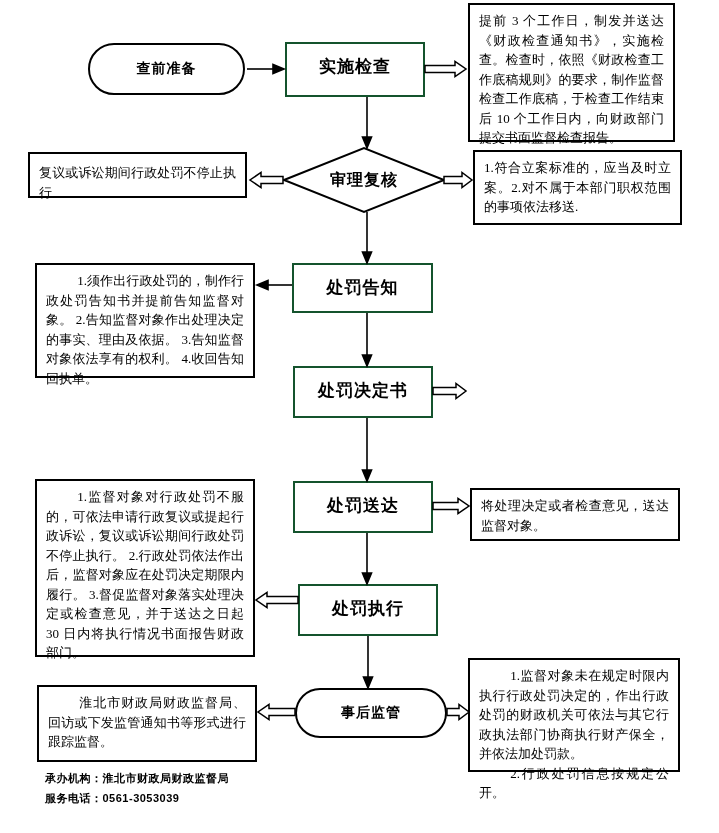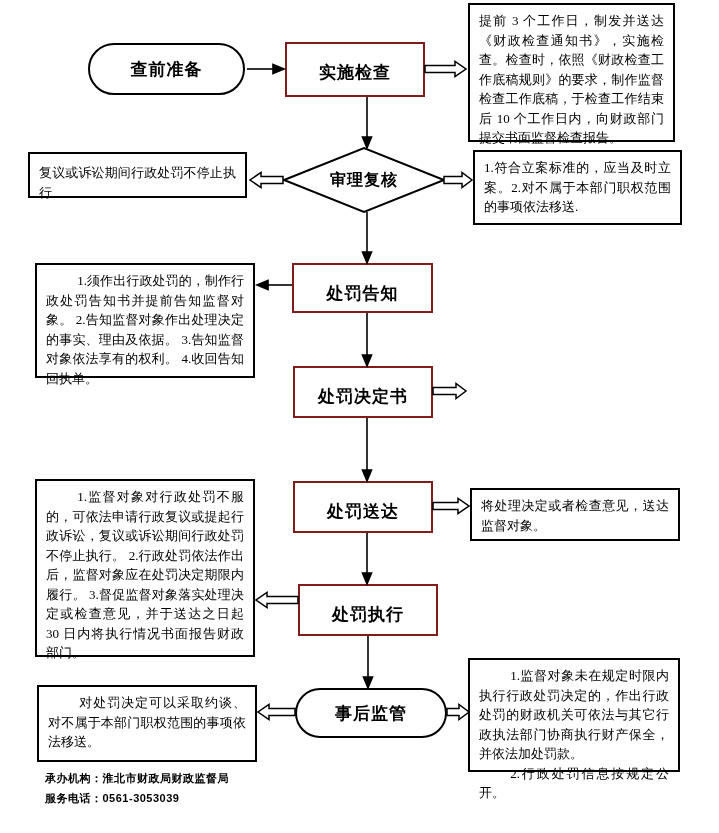--- a/index.html
+++ b/index.html
@@ -8,33 +8,33 @@
     width:719px;height:833px;
     background:#ffffff;
     font-family:"Liberation Serif","DejaVu Serif",serif;
     color:#000;
     overflow:hidden;
     margin:0 auto;
   }
   .abs{position:absolute;box-sizing:border-box;}
   
   .node{
-    border:2px solid #7f1d1d;
+    border:2px solid #14532d;
     background:#fff;
     display:flex;justify-content:center;align-items:flex-start;
-    padding-top:17px;
+    padding-top:11px;
     font-family:"Liberation Sans","DejaVu Sans",sans-serif;
     font-weight:bold;font-size:17px;letter-spacing:1px;
     z-index:1;
   }
   .stadium{
     border:2px solid #000;background:#fff;
     display:flex;justify-content:center;align-items:center;
     font-family:"Liberation Sans","DejaVu Sans",sans-serif;
-    font-weight:bold;font-size:17px;letter-spacing:1px;
+    font-weight:bold;font-size:14px;letter-spacing:1px;
     z-index:1;
   }
   
   .note{
     border:2px solid #000;background:#fff;
     padding:6px 9px;
     font-size:13px;line-height:19.5px;
     text-align:justify;
     z-index:1;
   }
@@ -98,21 +98,21 @@
 
   <div class="abs note" style="left:35px;top:263px;width:220px;height:115px;">
     <p class="indent">1.须作出行政处罚的，制作行政处罚告知书并提前告知监督对象。 2.告知监督对象作出处理决定的事实、理由及依据。 3.告知监督对象依法享有的权利。 4.收回告知回执单。</p>
   </div>
 
   <div class="abs note" style="left:35px;top:479px;width:220px;height:178px;">
     <p class="indent">1.监督对象对行政处罚不服的，可依法申请行政复议或提起行政诉讼，复议或诉讼期间行政处罚不停止执行。 2.行政处罚依法作出后，监督对象应在处罚决定期限内履行。 3.督促监督对象落实处理决定或检查意见，并于送达之日起 30 日内将执行情况书面报告财政部门。</p>
   </div>
 
   <div class="abs note" style="left:37px;top:685px;width:220px;height:77px;">
-    <p class="indent">对处罚决定可以采取约谈、对不属于本部门职权范围的事项依法移送。</p>
+    <p class="indent">淮北市财政局财政监督局、回访或下发监管通知书等形式进行跟踪监督。</p>
   </div>
 
   <div class="abs footer-line" style="left:45px;top:771px;">承办机构：淮北市财政局财政监督局</div>
   <div class="abs footer-line" style="left:45px;top:791px;">服务电话：0561-3053039</div>
 
   <svg class="arrows" width="719" height="833" viewBox="0 0 719 833">
 
     <polygon points="284,180 364,148 444,180 364,212" fill="#ffffff" stroke="#000000" stroke-width="2"></polygon>
 
     <g stroke="#000000" stroke-width="1.6" fill="#000000">

